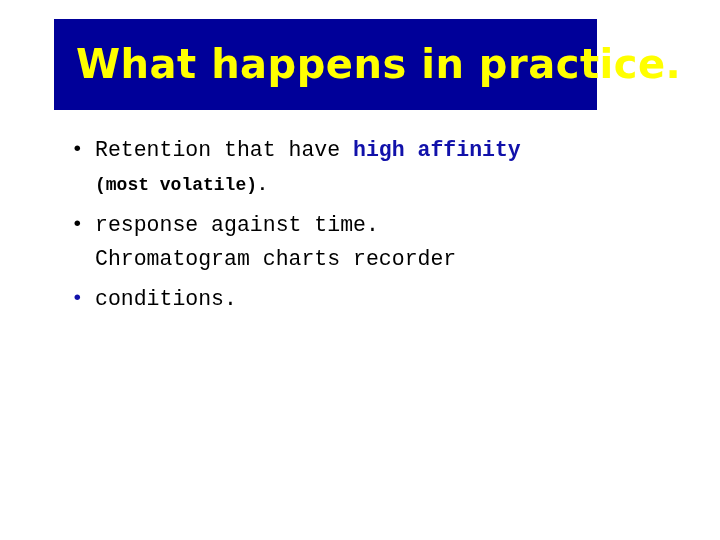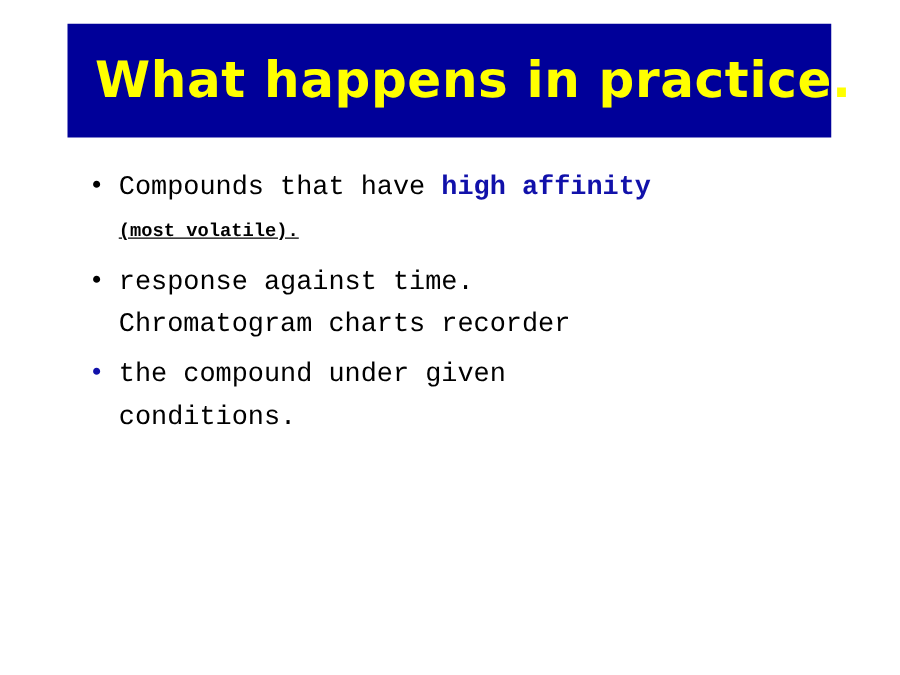--- a/index.html
+++ b/index.html
@@ -19,21 +19,21 @@
     width: 720px;
     height: 540px;
     background: #ffffff;
   }
 
   
   .title-banner {
     position: absolute;
     left: 54px;
     top: 19px;
-    width: 611px;
+    width: 543px;
     height: 91px;
     background: #000099;
     box-sizing: border-box;
   }
   .title-text {
     position: absolute;
     left: 22px;
     top: 50%;
     transform: translateY(-52%);
     color: #ffff00;
@@ -80,50 +80,48 @@
 
   
   .b-blue {
     color: #1111aa;
     font-weight: bold;
     text-align: right;
   }
   .b-black {
     color: #000000;
     font-weight: bold;
-    font-size: 15px;
-    text-decoration: underline;
+    font-size: 18px;
   }
 
   .gap {
     height: 6px;
   }
 </style>
 </head>
 <body>
 
 <div class="slide">
 
   <div class="title-banner">
     <div class="title-text">What happens in practice.</div>
   </div>
 
   <div class="body">
       <div class="bullet-row">
         <span class="bullet-marker black">•</span>
-        <div class="line"><span>Compounds that have </span><span class="b-blue">high affinity</span></div>
+        <div class="line"><span>Retention that have </span><span class="b-blue">high affinity</span></div>
         <div class="line"><span class="b-black">(most volatile).</span></div>
       </div>
       <div class="gap"></div>
       <div class="bullet-row">
         <span class="bullet-marker black">•</span>
         <div class="line"><span>response against time.</span></div>
         <div class="line"><span>Chromatogram charts recorder</span></div>
       </div>
       <div class="gap"></div>
       <div class="bullet-row">
         <span class="bullet-marker blue">•</span>
-        <div class="line"><span>the compound under given</span></div>
         <div class="line"><span>conditions.</span></div>
       </div>
     </div>
 
 </div>
 
 </body></html>

